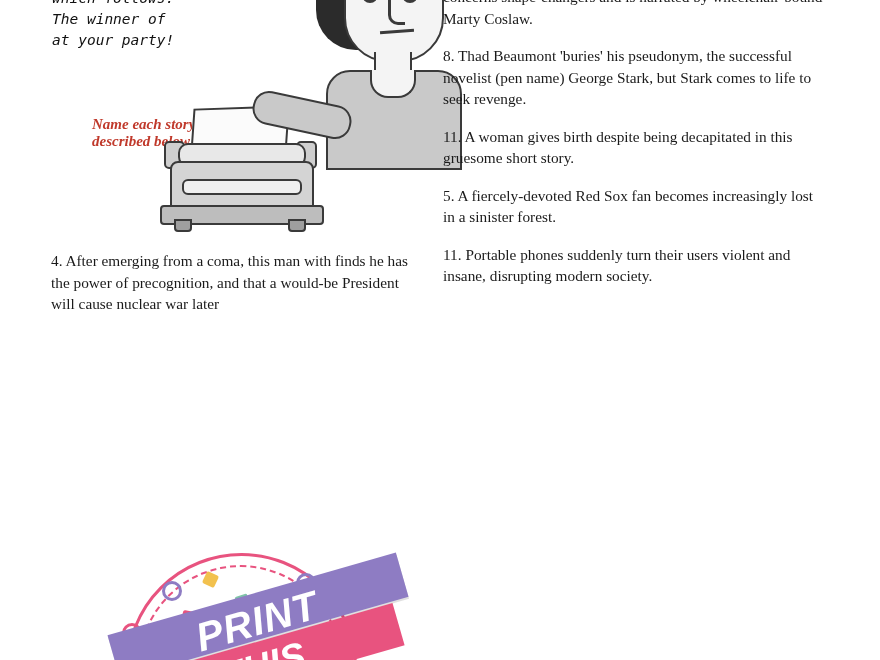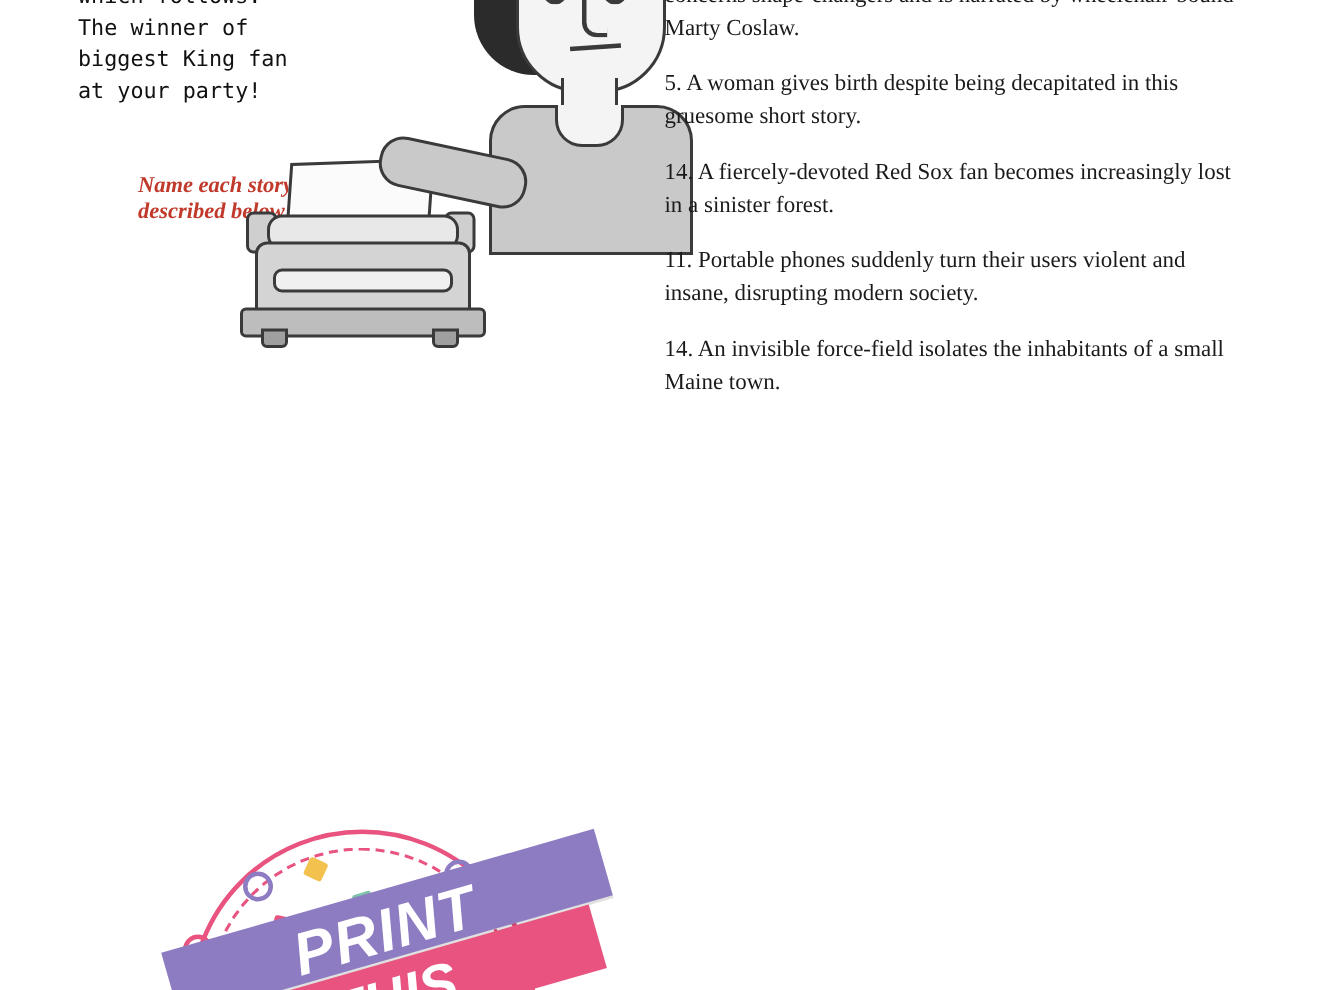--- a/index.html
+++ b/index.html
@@ -37,21 +37,21 @@
     position: absolute;
     left: 6px;
     top: -12px;
     width: 210px;
     font-family: "DejaVu Sans Mono", monospace;
     font-size: 14.5px;
     line-height: 21px;
     color: #111;
     letter-spacing: 0px;
   }
-  .mono-intro div { white-space: pre; }
+  .mono-intro div { white-space: pre; font-style: italic; }
 
   .name-each {
     position: absolute;
     left: 46px;
     top: 116px;
     width: 120px;
     font-family: "Liberation Serif", serif;
     font-weight: bold;
     font-style: italic;
     font-size: 15px;
@@ -341,21 +341,20 @@
 
 <div class="page">
 
   <div class="col col-left">
 
     <div class="intro-block">
 
       <div class="mono-intro">
         <div>which follows.</div>
         <div>The winner of</div>
-        <div>biggest King fan</div>
         <div>at your party!</div>
       </div>
 
       <div class="name-each">Name each story described below.</div>
 
       <div class="typewriter">
         <div class="tw-paper"></div>
         <div class="tw-knob l"></div>
         <div class="tw-knob r"></div>
         <div class="tw-roller"></div>
@@ -376,30 +375,31 @@
         <div class="wr-mouth"></div>
         <div class="wr-neck"></div>
         <div class="wr-body"></div>
         <div class="wr-collar"></div>
         <div class="wr-arm"></div>
       </div>
 
     </div>
 
     <div class="clues">
+      <p class="clue">4. After emerging from a coma, this man with finds he has the power of precognition, and that a would-be President will cause nuclear war later</p>
     </div>
   </div>
 
   <div class="col col-right">
     <div class="clues">
       <p class="clue">concerns shape-changers and is narrated by wheelchair-bound Marty Coslaw.</p>
-      <p class="clue">5. A woman gives birth despite being decapitated in this gruesome short story.</p>
-      <p class="clue">14. A fiercely-devoted Red Sox fan becomes increasingly lost in a sinister forest.</p>
+      <p class="clue">8. Thad Beaumont 'buries' his pseudonym, the successful novelist (pen name) George Stark, but Stark comes to life to seek revenge.</p>
+      <p class="clue">11. A woman gives birth despite being decapitated in this gruesome short story.</p>
+      <p class="clue">5. A fiercely-devoted Red Sox fan becomes increasingly lost in a sinister forest.</p>
       <p class="clue">11. Portable phones suddenly turn their users violent and insane, disrupting modern society.</p>
-      <p class="clue">14. An invisible force-field isolates the inhabitants of a small Maine town.</p>
     </div>
   </div>
 
   <div class="sticker">
     <div class="sticker-circle"></div>
     <div class="sticker-dash"></div>
 
     <div class="confetti c-ring" style="left:54px; top:36px; border-color:#8e7cc3;"></div>
     <div class="confetti c-ring" style="left:188px; top:28px; border-color:#8e7cc3;"></div>
     <div class="confetti c-ring" style="left:14px; top:78px; border-color:#e8537f;"></div>

